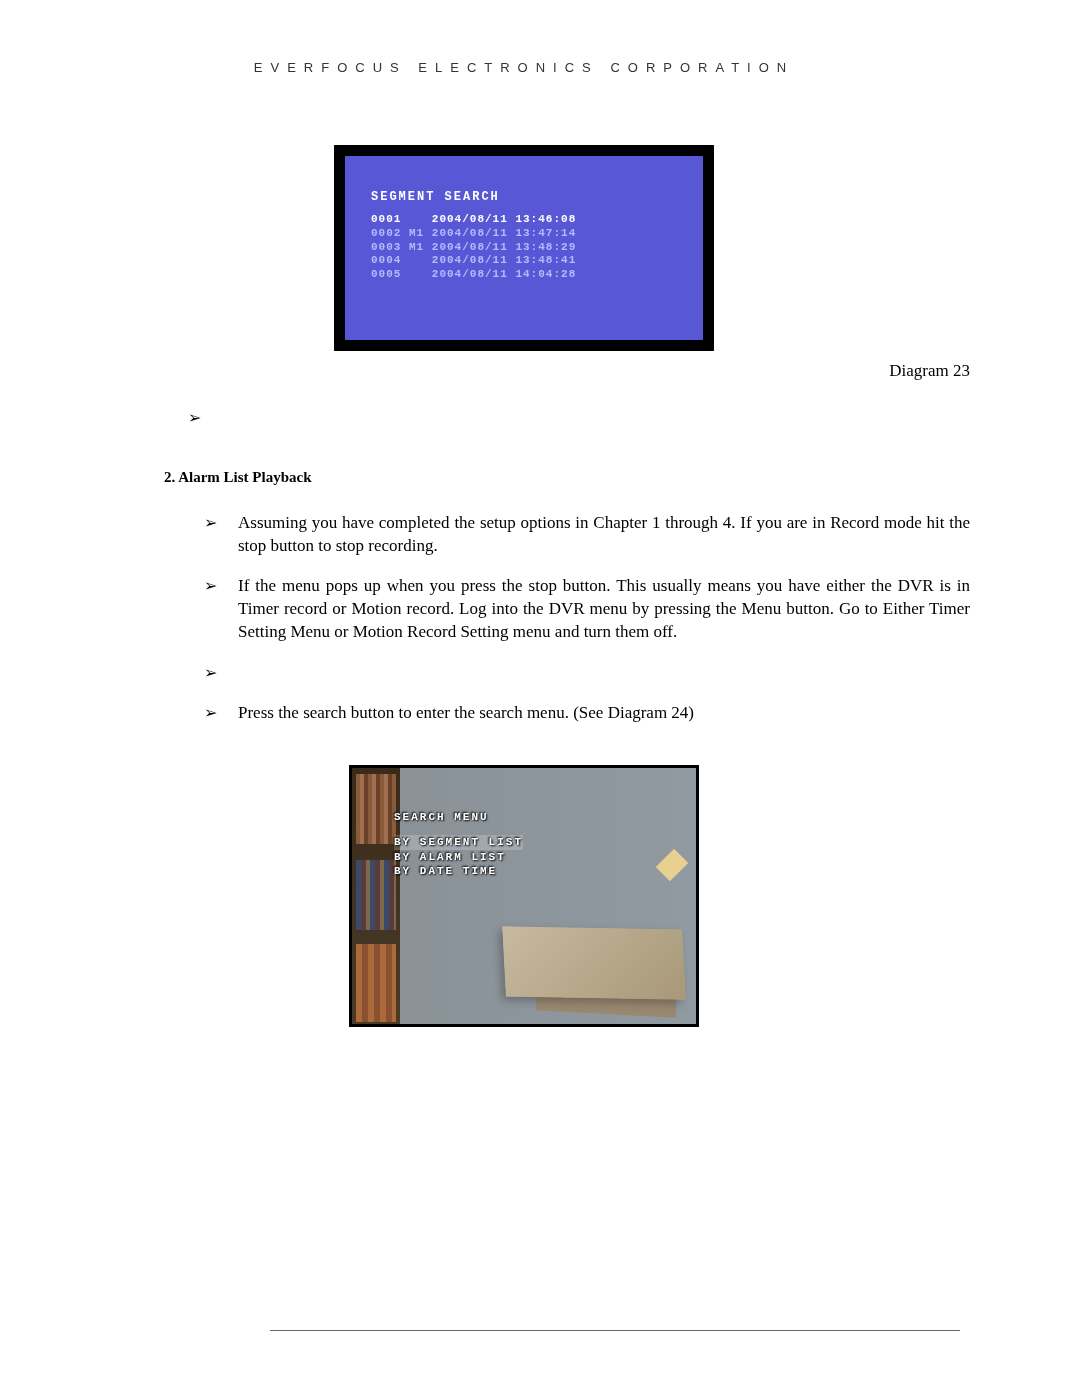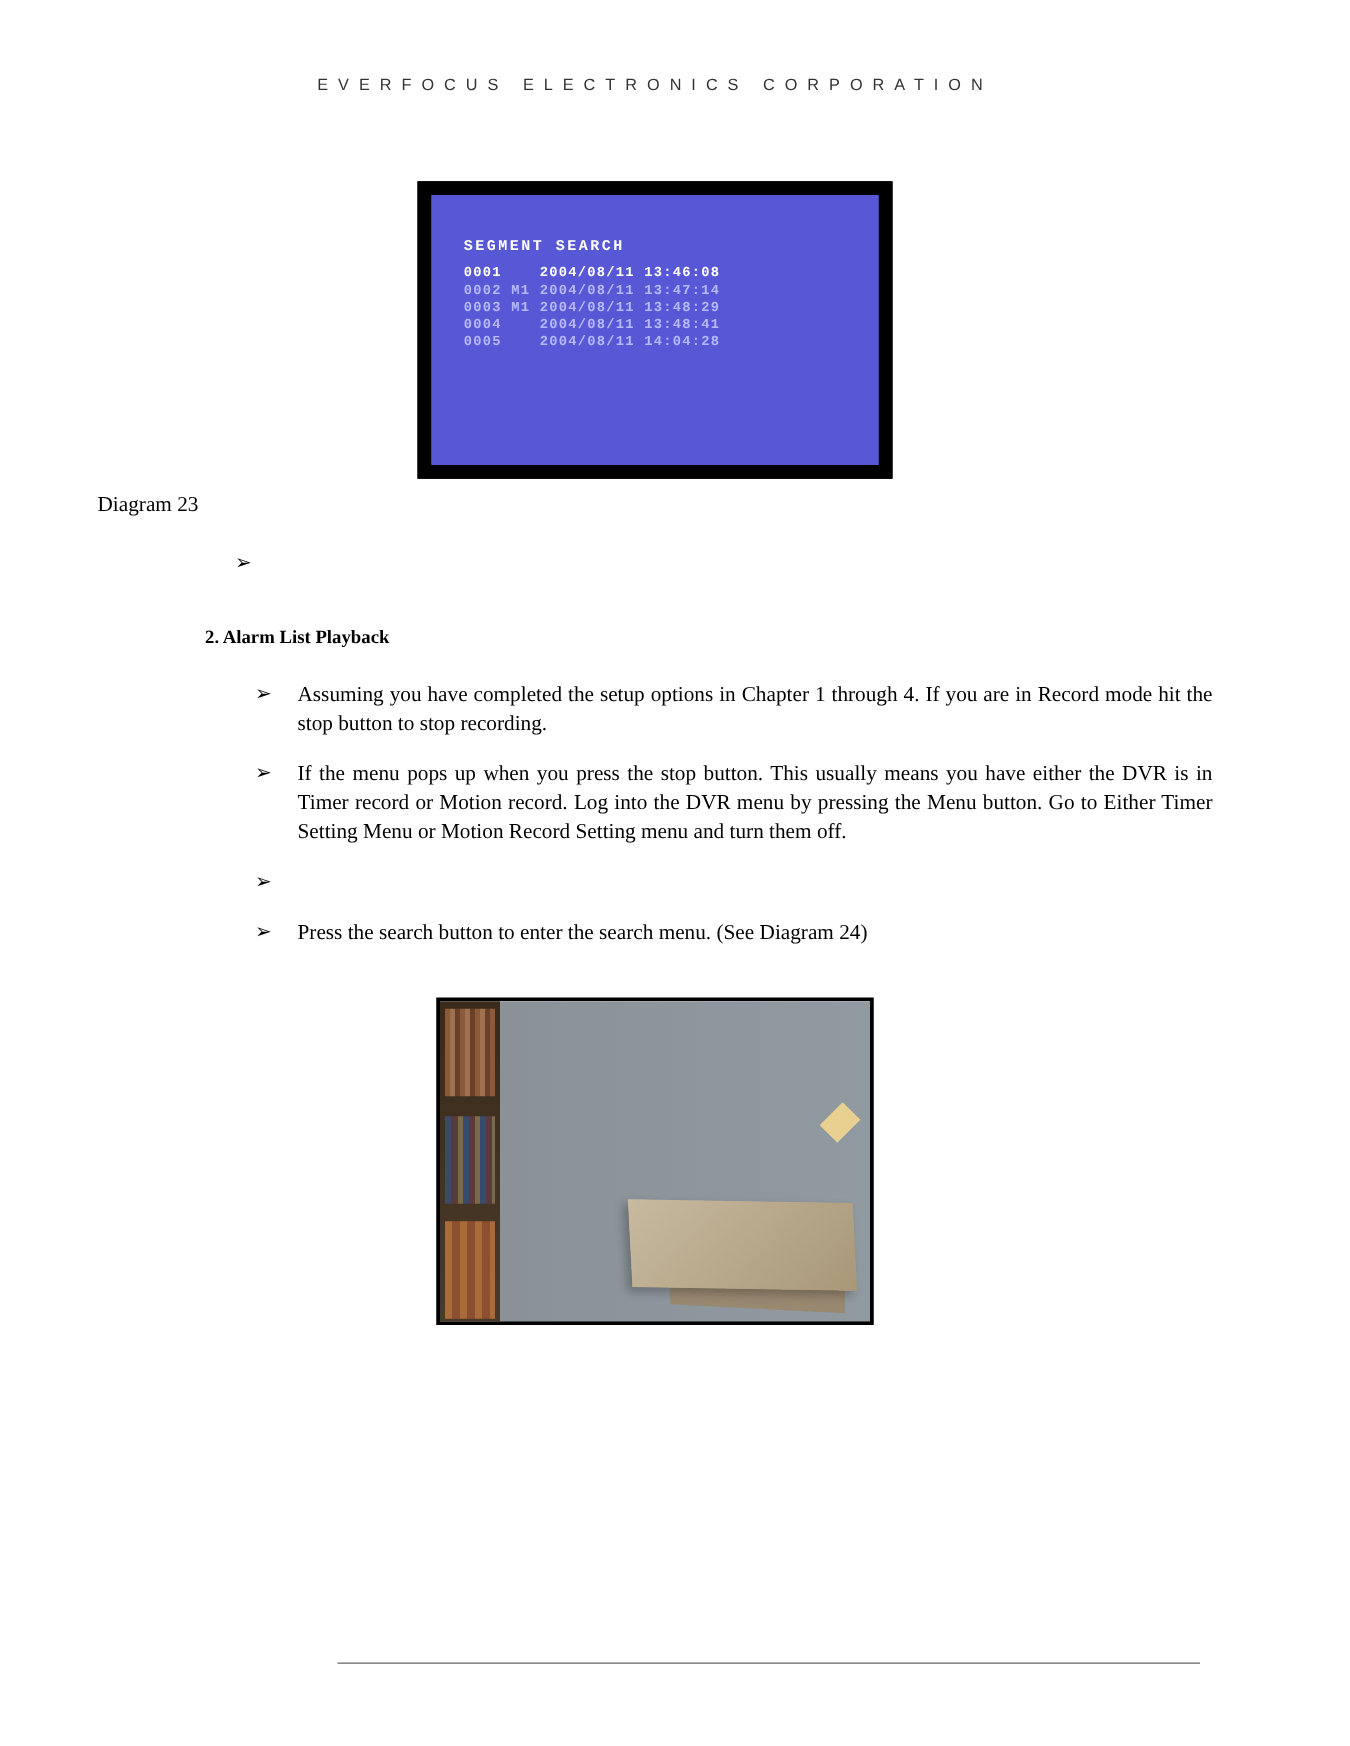--- a/index.html
+++ b/index.html
@@ -25,21 +25,21 @@
     color: #333;
     margin-bottom: 70px;
   }
   .diagram-wrap {
     text-align: center;
     margin-bottom: 15px;
   }
   .diagram23 {
     display: inline-block;
     width: 380px;
-    height: 238px;
+    height: 206px;
     background: #000;
     border: 3px solid #000;
     position: relative;
     text-align: left;
   }
   .d23-inner {
     position: absolute;
     top: 8px; left: 8px; right: 8px; bottom: 8px;
     background: #5858d6;
     padding: 34px 26px;
@@ -52,21 +52,21 @@
   }
   .d23-title {
     color: #fff;
     margin-bottom: 8px;
     letter-spacing: 2px;
     font-size: 12px;
   }
   .d23-row { white-space: pre; color: #b8b8ff; }
   .d23-row.sel { color: #fff; }
   .caption {
-    text-align: left;
+    text-align: right;
     font-size: 17px;
     margin-top: 6px;
   }
   .bullet-list {
     margin: 26px 0 40px 0;
   }
   .bullet-item {
     display: flex;
     align-items: flex-start;
     font-size: 17px;
@@ -223,17 +223,23 @@
   <div class="diagram-wrap" style="margin-top:36px">
     <div class="diagram24">
       <div class="d24-bg"></div>
       <div class="d24-shelf"></div>
       <div class="d24-books1"></div>
       <div class="d24-books2"></div>
       <div class="d24-books3"></div>
       <div class="d24-box2"></div>
       <div class="d24-box"></div>
       <div class="d24-tag"></div>
+      <div class="d24-osd">
+        <div class="osd-title">SEARCH MENU</div>
+        <div class="sel">BY SEGMENT LIST</div>
+        <div>BY ALARM LIST</div>
+        <div>BY DATE TIME</div>
+      </div>
     </div>
   </div>
 
   <div class="footer-rule"></div>
 </div>
 
 </body></html>

